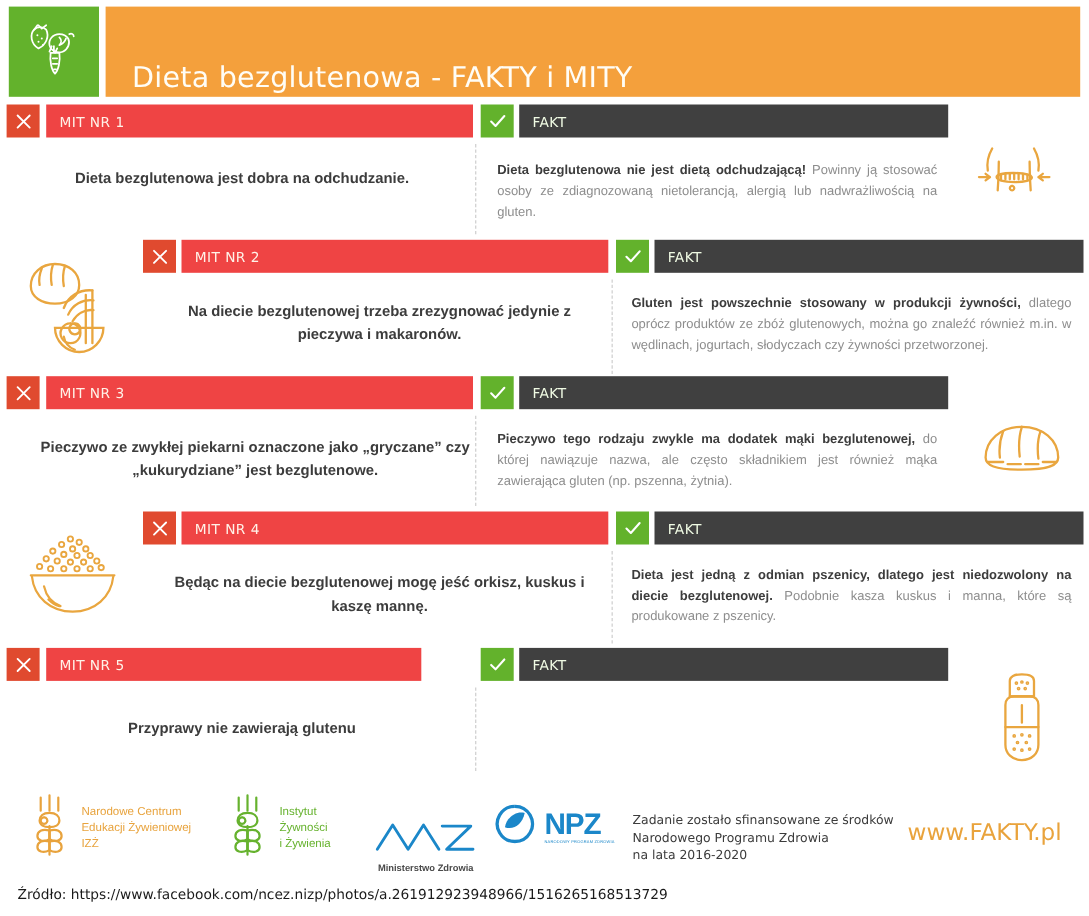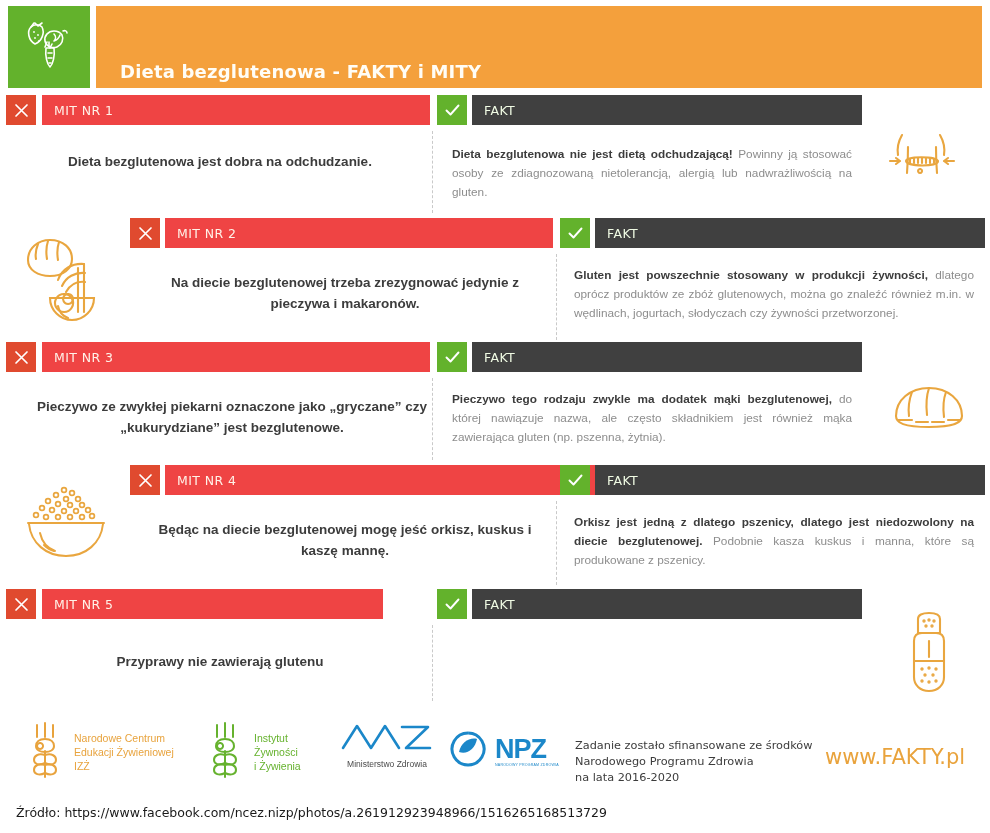--- a/index.html
+++ b/index.html
@@ -16,21 +16,21 @@
   .header { position:absolute; left:0; top:0; width:990px; height:92px; }
   .header-logo {
     position:absolute; left:8px; top:6px; width:82px; height:82px;
     background:#63b22c; display:flex; align-items:center; justify-content:center;
   }
   .header-bar {
     position:absolute; left:96px; top:6px; width:886px; height:82px;
     background:#f4a03c; display:flex; align-items:center;
   }
   .header-title {
-    color:#fffdf6; font-size:18px; font-weight:700; letter-spacing:.2px;
+    color:#fffdf6; font-size:26px; font-weight:400; letter-spacing:.2px;
     padding-left:24px; font-family:"DejaVu Sans", sans-serif;margin-top:48px;
   }
 
   
   .row { position:absolute; left:0; width:990px; }
 
   .badge {
     position:absolute; width:30px; height:30px;
     display:flex; align-items:center; justify-content:center;
   }
@@ -196,31 +196,31 @@
     </svg>
   </div>
 </div>
 
 <div class="row" style="top:465px;height:120px;">
   <div class="badge red" style="left:130px;top:0;">
     <svg width="17" height="17" viewBox="0 0 17 17" stroke="#fff" stroke-width="1.7" stroke-linecap="round">
         <path d="M3 3 L14 14 M14 3 L3 14"></path>
       </svg>
   </div>
-  <div class="labelbar red" style="left:165px;top:0;width:430px;text-align:right;">MIT NR 4</div>
+  <div class="labelbar red" style="left:165px;top:0;width:388px;text-align:right;">MIT NR 4</div>
   <div class="badge green" style="left:560px;top:0;">
     <svg width="19" height="19" viewBox="0 0 19 19" stroke="#fff" stroke-width="1.9" fill="none" stroke-linecap="round" stroke-linejoin="round">
         <path d="M3.5 9.5 L7.5 13.5 L15.5 4.5"></path>
       </svg>
   </div>
   <div class="labelbar green" style="left:595px;top:0;width:390px;">FAKT</div>
   <div class="divider" style="left:556px;top:36px;height:84px;"></div>
   <div class="myth-text" style="left:145px;top:55px;width:400px;">Będąc na diecie bezglutenowej mogę jeść orkisz, kuskus i kaszę mannę.</div>
   <div class="fact-text" style="left:574px;top:48px;width:400px;">
-    <b>Orkisz jest jedną z dlatego pszenicy, dlatego jest niedozwolony na diecie bezglutenowej.</b><span> Podobnie kasza kuskus i manna, które są produkowane z pszenicy.</span>
+    <b>Dieta jest jedną z odmian pszenicy, dlatego jest niedozwolony na diecie bezglutenowej.</b><span> Podobnie kasza kuskus i manna, które są produkowane z pszenicy.</span>
   </div>
   <div class="ico" style="left:20px;top:12px;">
     <svg width="92" height="84" viewBox="0 0 92 84" fill="none" stroke="#e9a63f" stroke-width="2" stroke-linecap="round">
       <g stroke-width="1.7">
         <circle cx="44" cy="13" r="2.4"></circle>
           <circle cx="52" cy="16" r="2.4"></circle>
           <circle cx="36" cy="18" r="2.4"></circle>
         <circle cx="46" cy="22" r="2.4"></circle>
           <circle cx="58" cy="22" r="2.4"></circle>
           <circle cx="28" cy="24" r="2.4"></circle>
@@ -323,21 +323,21 @@
         <path d="M20 44 c7 -2 11 1 11 5 c0 4 -5 6 -11 3z"></path>
       </svg>
     </span>
     <div class="logo-txt green">
       <div>Instytut</div>
       <div>Żywności</div>
       <div>i Żywienia</div>
     </div>
   </div>
 
-  <div class="logo-block" style="left:340px;top:16px;display:block;">
+  <div class="logo-block" style="left:340px;top:40px;display:block;font-weight:bold;">
     <span>
       <svg width="94" height="32" viewBox="0 0 94 32" fill="none" stroke="#1b87c9" stroke-width="2.6" stroke-linecap="round" stroke-linejoin="round">
         <path d="M3 27 L17 5 L31 27 L45 5 L59 27"></path>
         <path d="M62 6 H88 L66 27 H90"></path>
       </svg>
     </span>
     <div class="mz-txt">Ministerstwo Zdrowia</div>
   </div>
 
   <div class="logo-block" style="left:450px;top:26px;">

